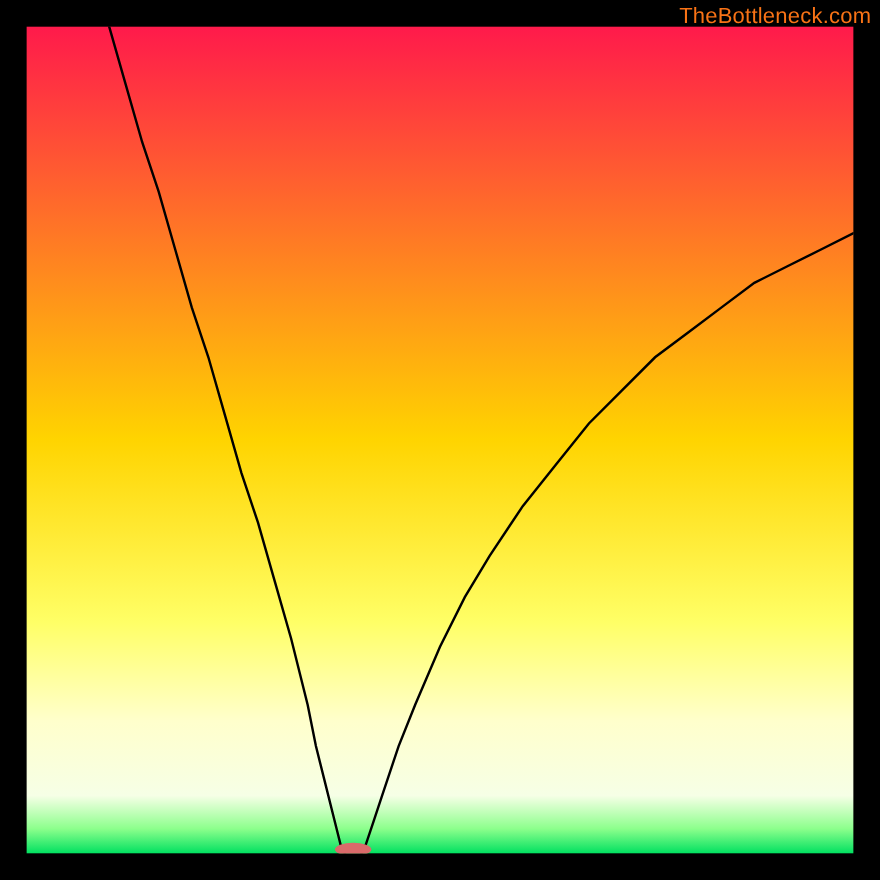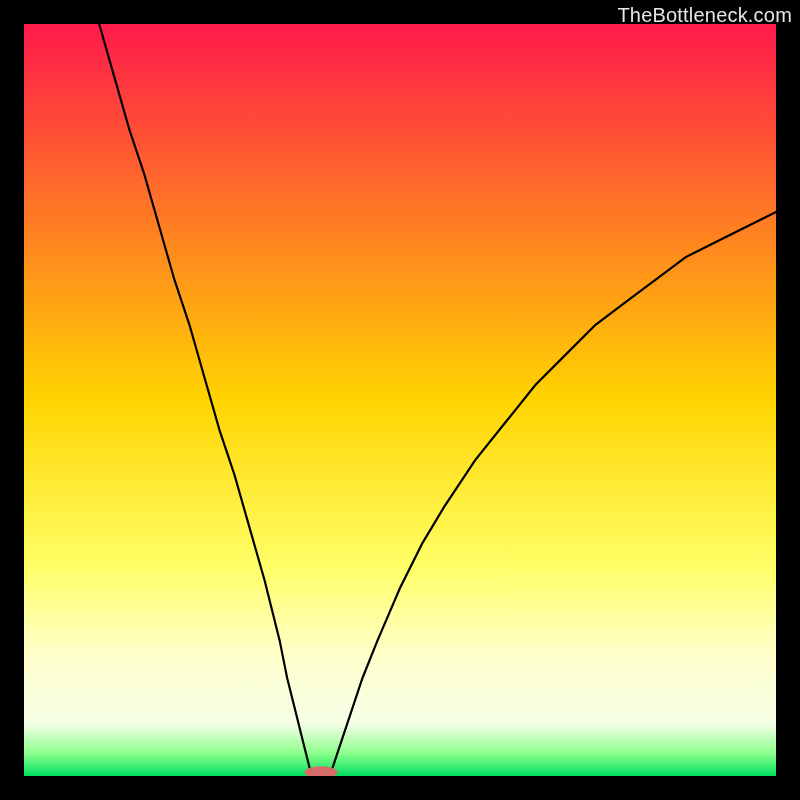--- a/index.html
+++ b/index.html
@@ -23,21 +23,21 @@
     position: absolute;
     left: 0;
     top: 0;
     width: 752px;
     height: 752px;
   }
   .watermark {
     position: absolute;
     top: 4px;
     right: 8px;
-    color: #e5e5e5;
+    color: #f97316;
     font-size: 20px;
     letter-spacing: 0.2px;
     font-weight: 500;
     margin-left: 24px;
   }
   svg { display: block; }
 </style>
 </head>
 <body>
 

